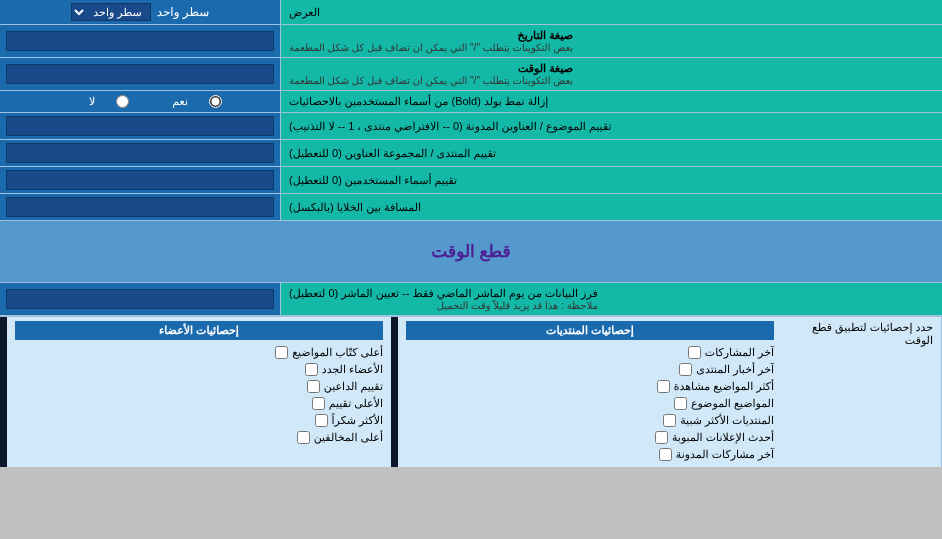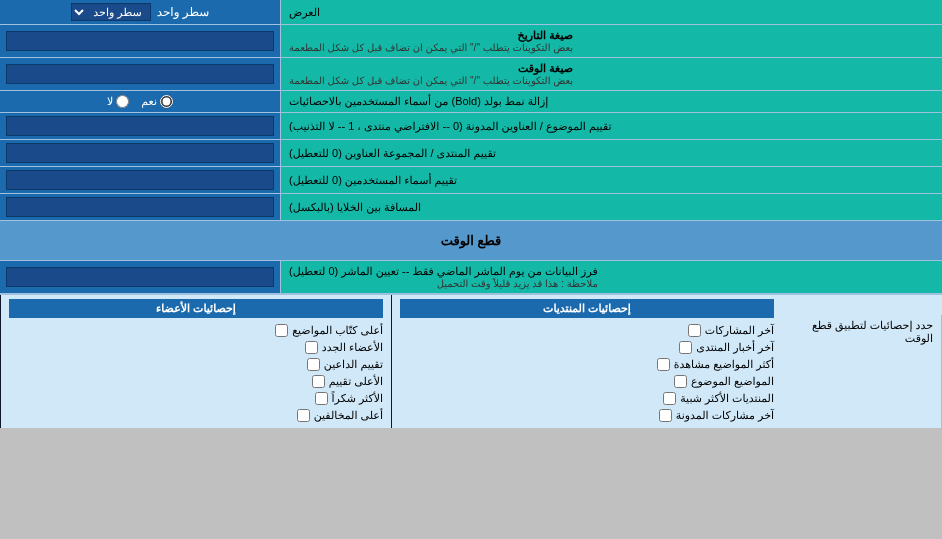--- a/index.html
+++ b/index.html
@@ -47,52 +47,53 @@
       background: #1a4a8a;
       border: 1px solid #0a3a6a;
       color: #fff;
       padding: 2px 6px;
       font-size: 12px;
       text-align: center;
       direction: ltr;
     }
     .section-header {
       background: #5599cc;
-      color: #000000;
+      color: #4c1d95;
       text-align: center;
-      padding: 12px 8px;
-      font-size: 13px;
+      padding: 20px 8px;
+      font-size: 17px;
       font-weight: bold;
       border-bottom: 1px solid #a0c0e0;
     }
     .radio-row {
       display: flex;
       align-items: center;
       justify-content: flex-end;
       gap: 12px;
     }
     .radio-row label {
       color: #fff;
       font-size: 11px;
       display: flex;
       align-items: flex-start;
-      gap: 3px;
+      gap: 21px;
+      margin-left: 31px;
     }
     .radio-row input[type="radio"] {
       accent-color: #fff;
     }
     
     .bottom-section {
       background: #d0e8f8;
       border-top: 1px solid #a0c0e0;
     }
     .checkbox-col {
       flex: 1;
       padding: 4px 8px;
-      border-left: 1px solid #0f172a;
+      border-left: 7px solid #0f172a;
     }
     .checkbox-col:first-child {
       border-left: none;
     }
     .checkbox-col .col-header {
       background: #1a6aad;
       color: #fff;
       text-align: center;
       padding: 3px 6px;
       font-size: 11px;
@@ -114,21 +115,20 @@
     .bottom-left-label {
       width: 160px;
       background: #d0e8f8;
       display: flex;
       align-items: flex-start;
       justify-content: flex-end;
       padding: 4px 8px;
       font-size: 11px;
       color: #000;
       border-right: 1px solid #a0c0e0;
-      margin-top: 20px;
     }
     .checkboxes-outer {
       display: flex;
       background: #d0e8f8;
     }
   </style>
 </head>
 <body>
 
 <div class="main-container">
@@ -264,20 +264,24 @@
         </div>
         <div class="checkbox-item">
           <span>المواضيع الموضوع</span>
           <input type="checkbox" style="">
         </div>
         <div class="checkbox-item">
           <span>المنتديات الأكثر شبية</span>
           <input type="checkbox" style="">
         </div>
         <div class="checkbox-item">
+          <span>أحدث الإعلانات المبوبة</span>
+          <input type="checkbox" style="">
+        </div>
+        <div class="checkbox-item">
           <span>آخر مشاركات المدونة</span>
           <input type="checkbox" style="">
         </div>
       </div>
 
       <div class="checkbox-col">
         <div class="col-header">إحصائيات الأعضاء</div>
         <div class="checkbox-item">
           <span>أعلى كتّاب المواضيع</span>
           <input type="checkbox" style="">

